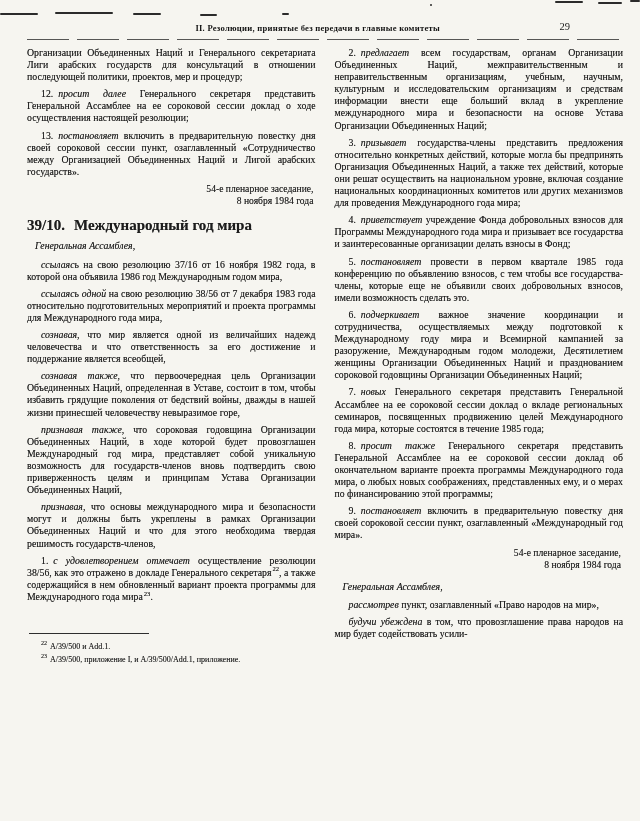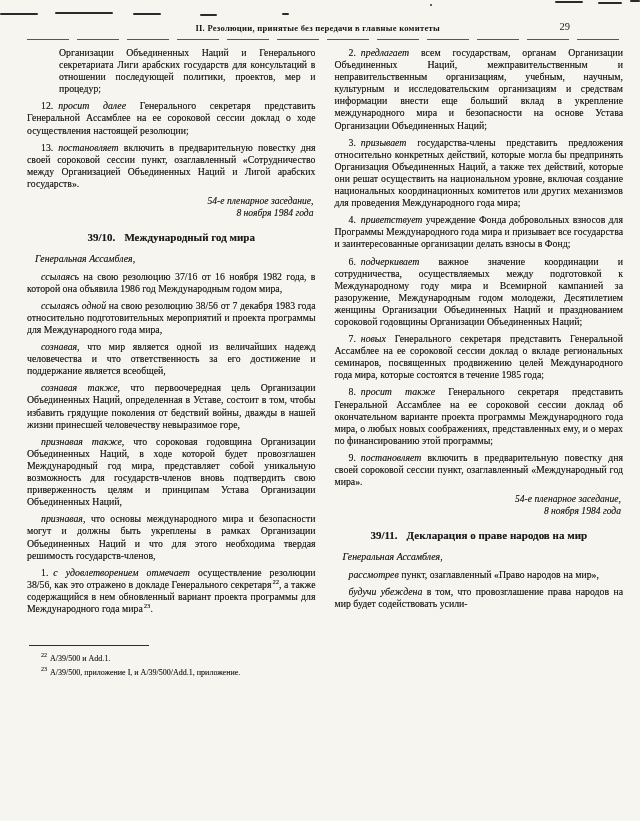--- a/index.html
+++ b/index.html
@@ -33,32 +33,32 @@
   
   .columns{position:absolute;top:47px;left:27px;right:17px;bottom:0;display:flex;gap:19px;}
   .col{flex:1;min-width:0;}
 
   
   .para{
     font-size:9.8px;line-height:12.1px;margin:0 0 5px;
     text-align:justify;text-indent:14px;
     text-shadow:0 0 .45px rgba(20,20,20,.55);
   }
-  .para.noindent{text-indent:0;margin-left:32px;}
+  .para.noindent{text-indent:0;}
   .para.intro{font-style:italic;text-indent:8px;margin-bottom:6px;}
   .pnum{margin-right:5px;}
   sup.fnref{font-size:6.6px;line-height:0;vertical-align:super;margin-left:1px;}
 
   .sig{
-    text-align:right;font-style:italic;font-size:9.6px;line-height:12px;
+    text-align:right;font-size:9.6px;line-height:12px;
     margin:3px 2px 10px 0;text-shadow:0 0 .45px rgba(20,20,20,.5);
   }
   .res-heading{
-    font-weight:bold;font-size:11px;line-height:12.5px;
-    margin:12px 0 9px;text-align:center;
+    font-weight:bold;font-size:15px;line-height:12.5px;
+    margin:12px 0 9px;
     text-shadow:0 0 .4px rgba(20,20,20,.5);
   }
   .res-heading .res-num{margin-right:9px;}
 
   .footnotes{margin-top:30px;}
   .fn-rule{width:120px;border-top:1.2px solid #2e2e2e;margin:0 0 5px 2px;}
   .fn{
     font-size:8px;line-height:9.8px;margin:0 0 1px 14px;
     text-shadow:0 0 .4px rgba(20,20,20,.45);
   }
@@ -106,28 +106,28 @@
         <div class="footnotes">
           <div class="fn-rule"></div>
           <p class="fn"><sup>22</sup>A/39/500 и Add.1.</p>
           <p class="fn"><sup>23</sup>A/39/500, приложение I, и A/39/500/Add.1, приложение.</p>
         </div>
       </div>
     <div class="col" id="col-right">
         <p class="para"><span class="pnum">2.</span><i>предлагает</i><span> всем государствам, органам Организации Объединенных Наций, межправительственным и неправительственным организациям, учебным, научным, культурным и исследовательским организациям и средствам информации внести еще больший вклад в укрепление международного мира и безопасности на основе Устава Организации Объединенных Наций;</span></p>
         <p class="para"><span class="pnum">3.</span><i>призывает</i><span> государства-члены представить предложения относительно конкретных действий, которые могла бы предпринять Организация Объединенных Наций, а также тех действий, которые они решат осуществить на национальном уровне, включая создание национальных координационных комитетов или других механизмов для проведения Международного года мира;</span></p>
         <p class="para"><span class="pnum">4.</span><i>приветствует</i><span> учреждение Фонда добровольных взносов для Программы Международного года мира и призывает все государства и заинтересованные организации делать взносы в Фонд;</span></p>
+        <p class="para"><span class="pnum">5.</span><i>постановляет</i><span> провести в первом квартале 1985 года конференцию по объявлению взносов, с тем чтобы все государства-члены, которые еще не объявили своих добровольных взносов, имели возможность сделать это.</span></p>
         <p class="para"><span class="pnum">6.</span><i>подчеркивает</i><span> важное значение координации и сотрудничества, осуществляемых между подготовкой к Международному году мира и Всемирной кампанией за разоружение, Международным годом молодежи, Десятилетием женщины Организации Объединенных Наций и празднованием сороковой годовщины Организации Объединенных Наций;</span></p>
         <p class="para"><span class="pnum">7.</span><i>новых</i><span> Генерального секретаря представить Генеральной Ассамблее на ее сороковой сессии доклад о вкладе региональных семинаров, посвященных продвижению целей Международного года мира, которые состоятся в течение 1985 года;</span></p>
         <p class="para"><span class="pnum">8.</span><i>просит также</i><span> Генерального секретаря представить Генеральной Ассамблее на ее сороковой сессии доклад об окончательном варианте проекта программы Международного года мира, о любых новых соображениях, представленных ему, и о мерах по финансированию этой программы;</span></p>
         <p class="para"><span class="pnum">9.</span><i>постановляет</i><span> включить в предварительную повестку дня своей сороковой сессии пункт, озаглавленный «Международный год мира».</span></p>
         <div class="sig">
           <div>54-е пленарное заседание,</div>
           <div>8 ноября 1984 года</div>
         </div>
-        <div class="res-heading"><span class="res-num">39/11.</span><span>Декларация о праве народов на мир</span></div>
         <p class="para intro"><i>Генеральная Ассамблея,</i></p>
         <p class="para"><i>рассмотрев</i><span> пункт, озаглавленный «Право народов на мир»,</span></p>
         <p class="para"><i>будучи убеждена</i><span> в том, что провозглашение права народов на мир будет содействовать усили-</span></p>
       </div>
   </div>
 
 </div>
 
 </body></html>

